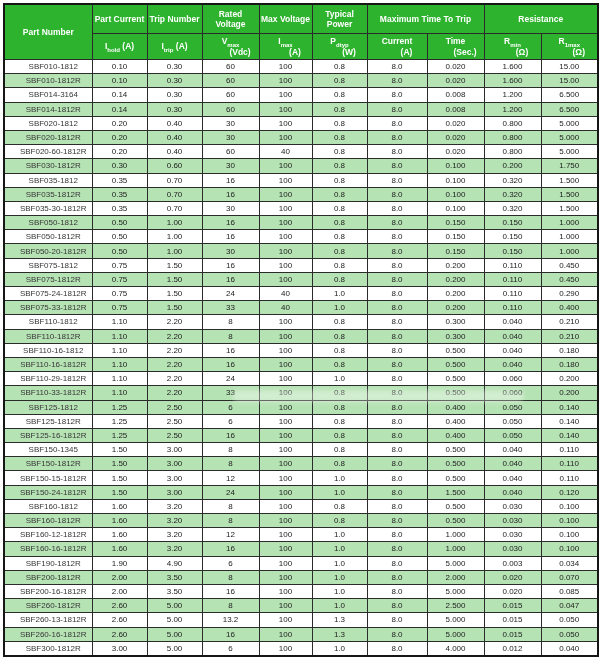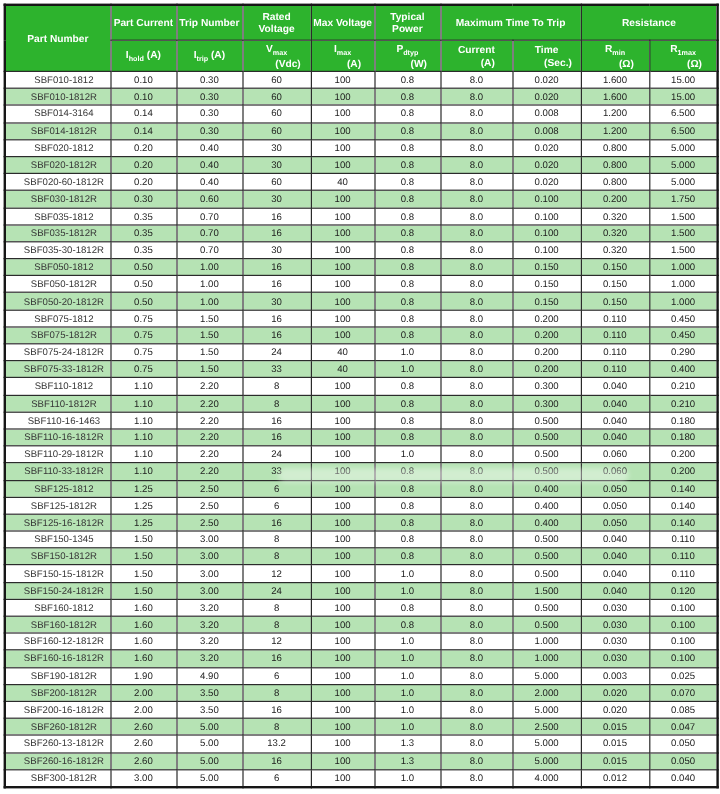--- a/index.html
+++ b/index.html
@@ -331,21 +331,21 @@
         <td>2.20</td>
         <td>8</td>
         <td>100</td>
         <td>0.8</td>
         <td>8.0</td>
         <td>0.300</td>
         <td>0.040</td>
         <td>0.210</td>
       </tr>
       <tr>
-        <td class="pn">SBF110-16-1463</td>
+        <td class="pn">SBF110-16-1812</td>
         <td>1.10</td>
         <td>2.20</td>
         <td>16</td>
         <td>100</td>
         <td>0.8</td>
         <td>8.0</td>
         <td>0.500</td>
         <td>0.040</td>
         <td>0.180</td>
       </tr>
@@ -520,21 +520,21 @@
       <tr>
         <td class="pn">SBF190-1812R</td>
         <td>1.90</td>
         <td>4.90</td>
         <td>6</td>
         <td>100</td>
         <td>1.0</td>
         <td>8.0</td>
         <td>5.000</td>
         <td>0.003</td>
-        <td>0.025</td>
+        <td>0.034</td>
       </tr>
       <tr class="g">
         <td class="pn">SBF200-1812R</td>
         <td>2.00</td>
         <td>3.50</td>
         <td>8</td>
         <td>100</td>
         <td>1.0</td>
         <td>8.0</td>
         <td>2.000</td>

